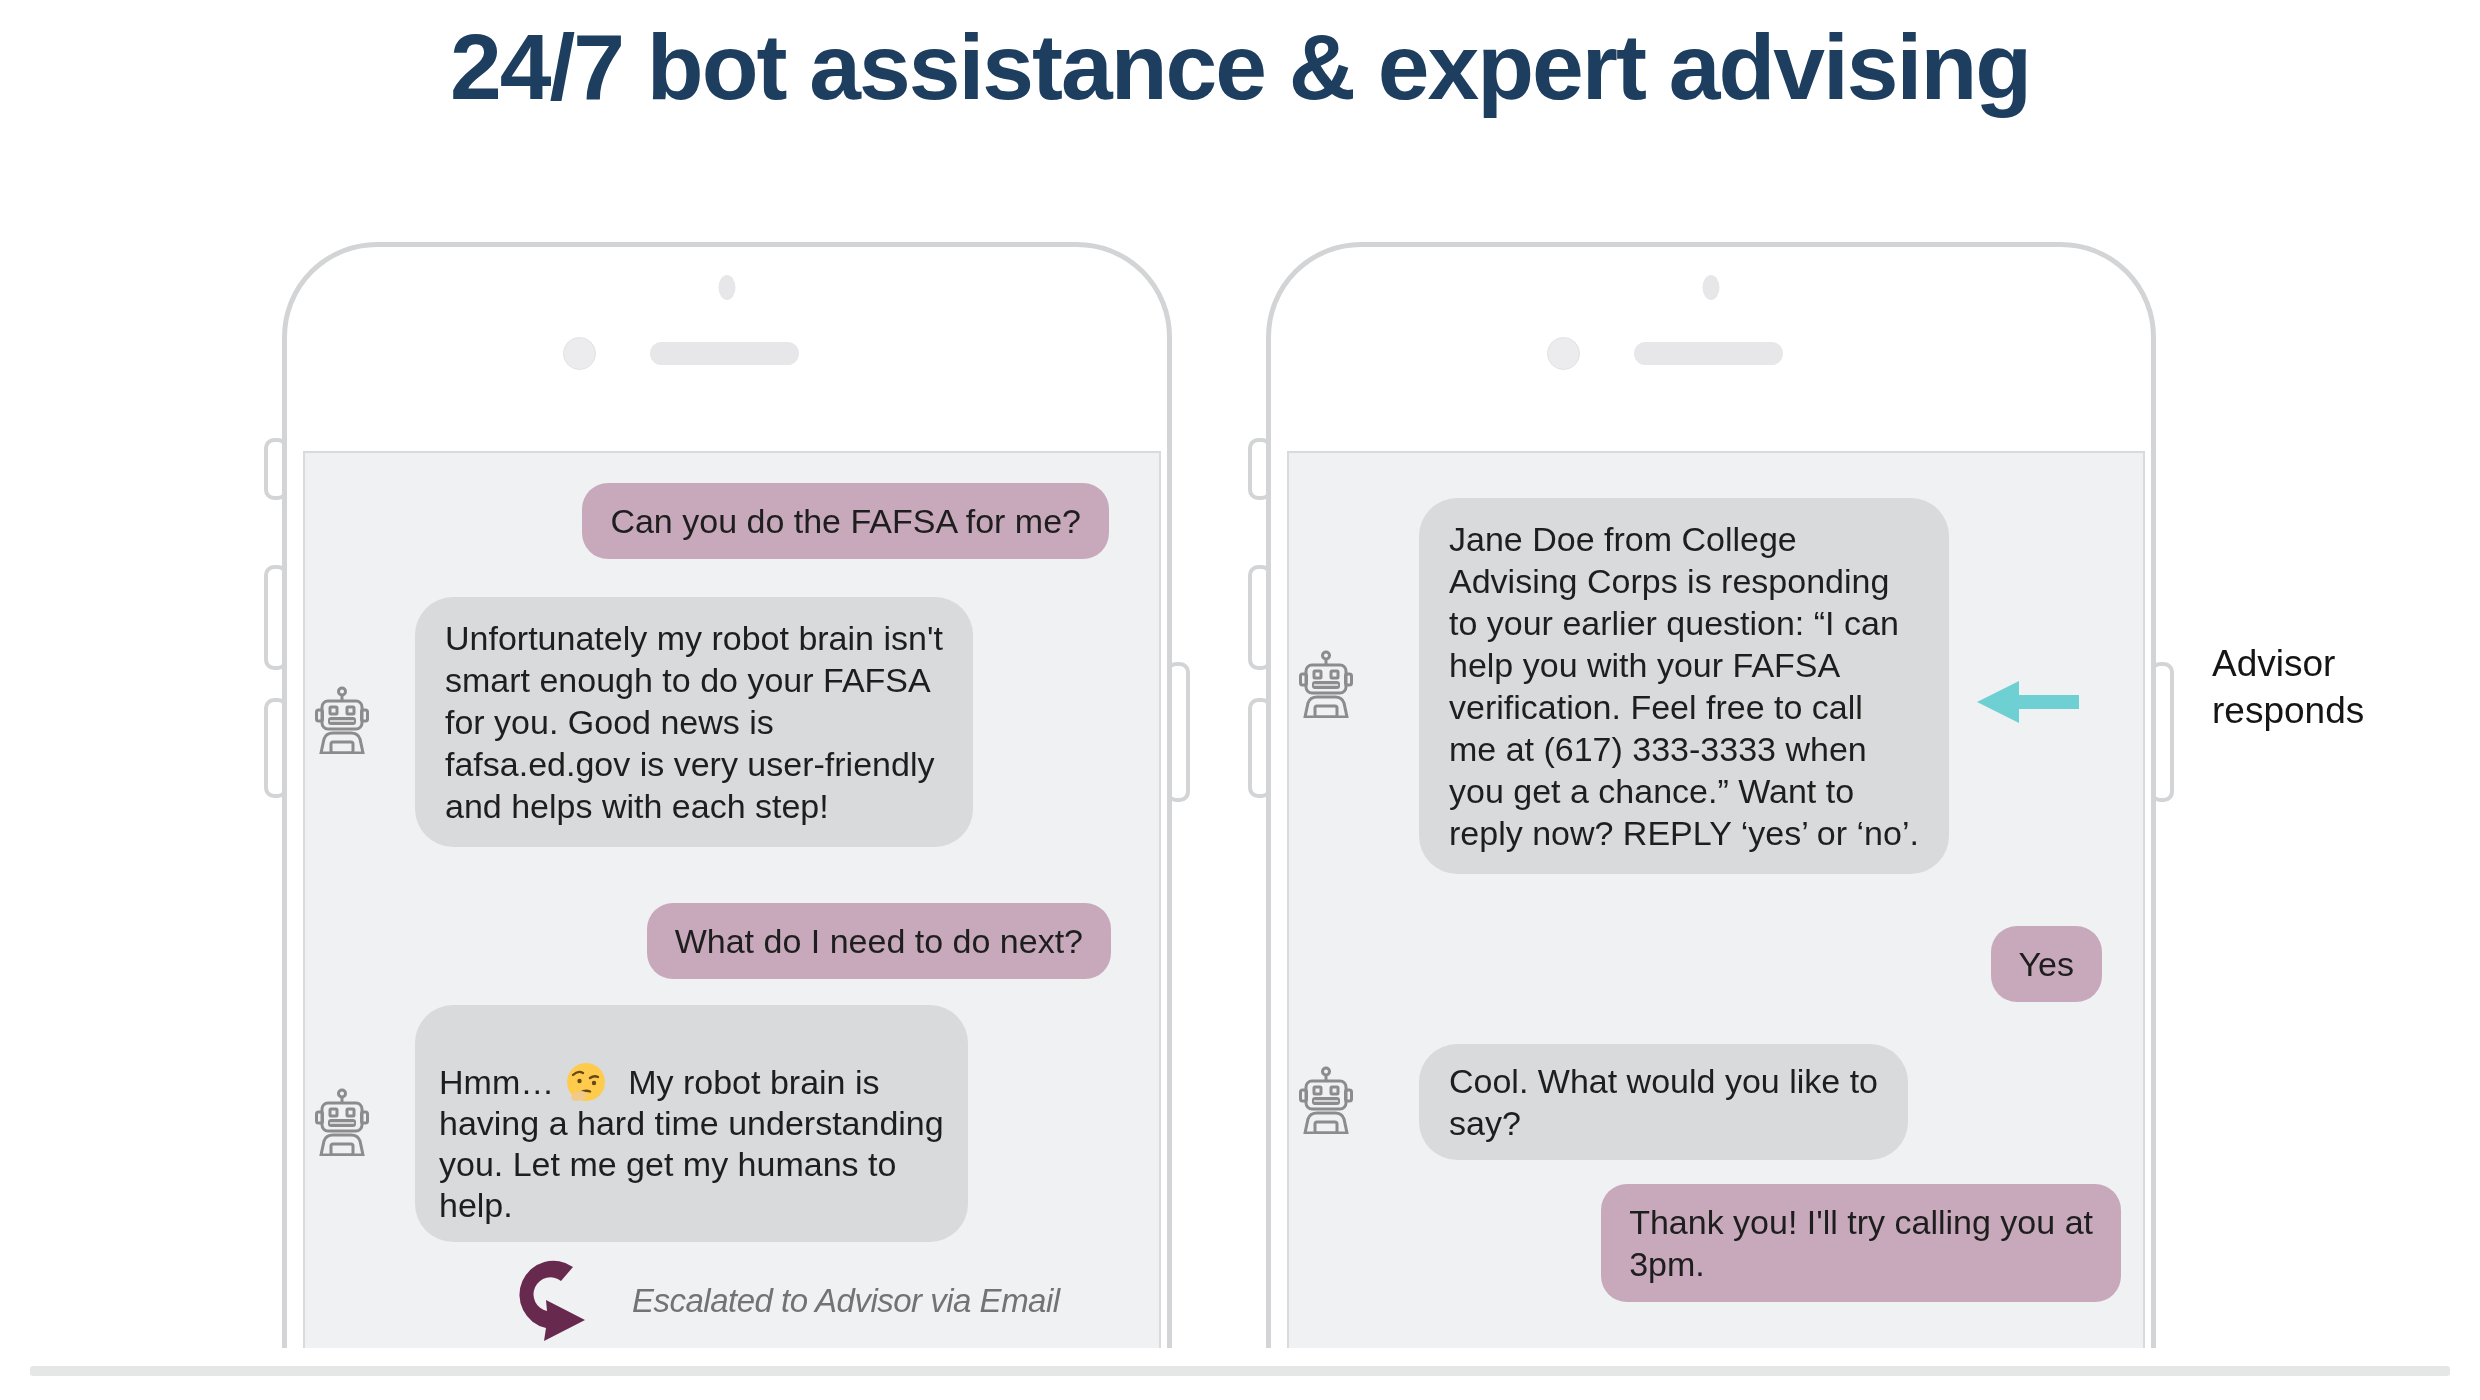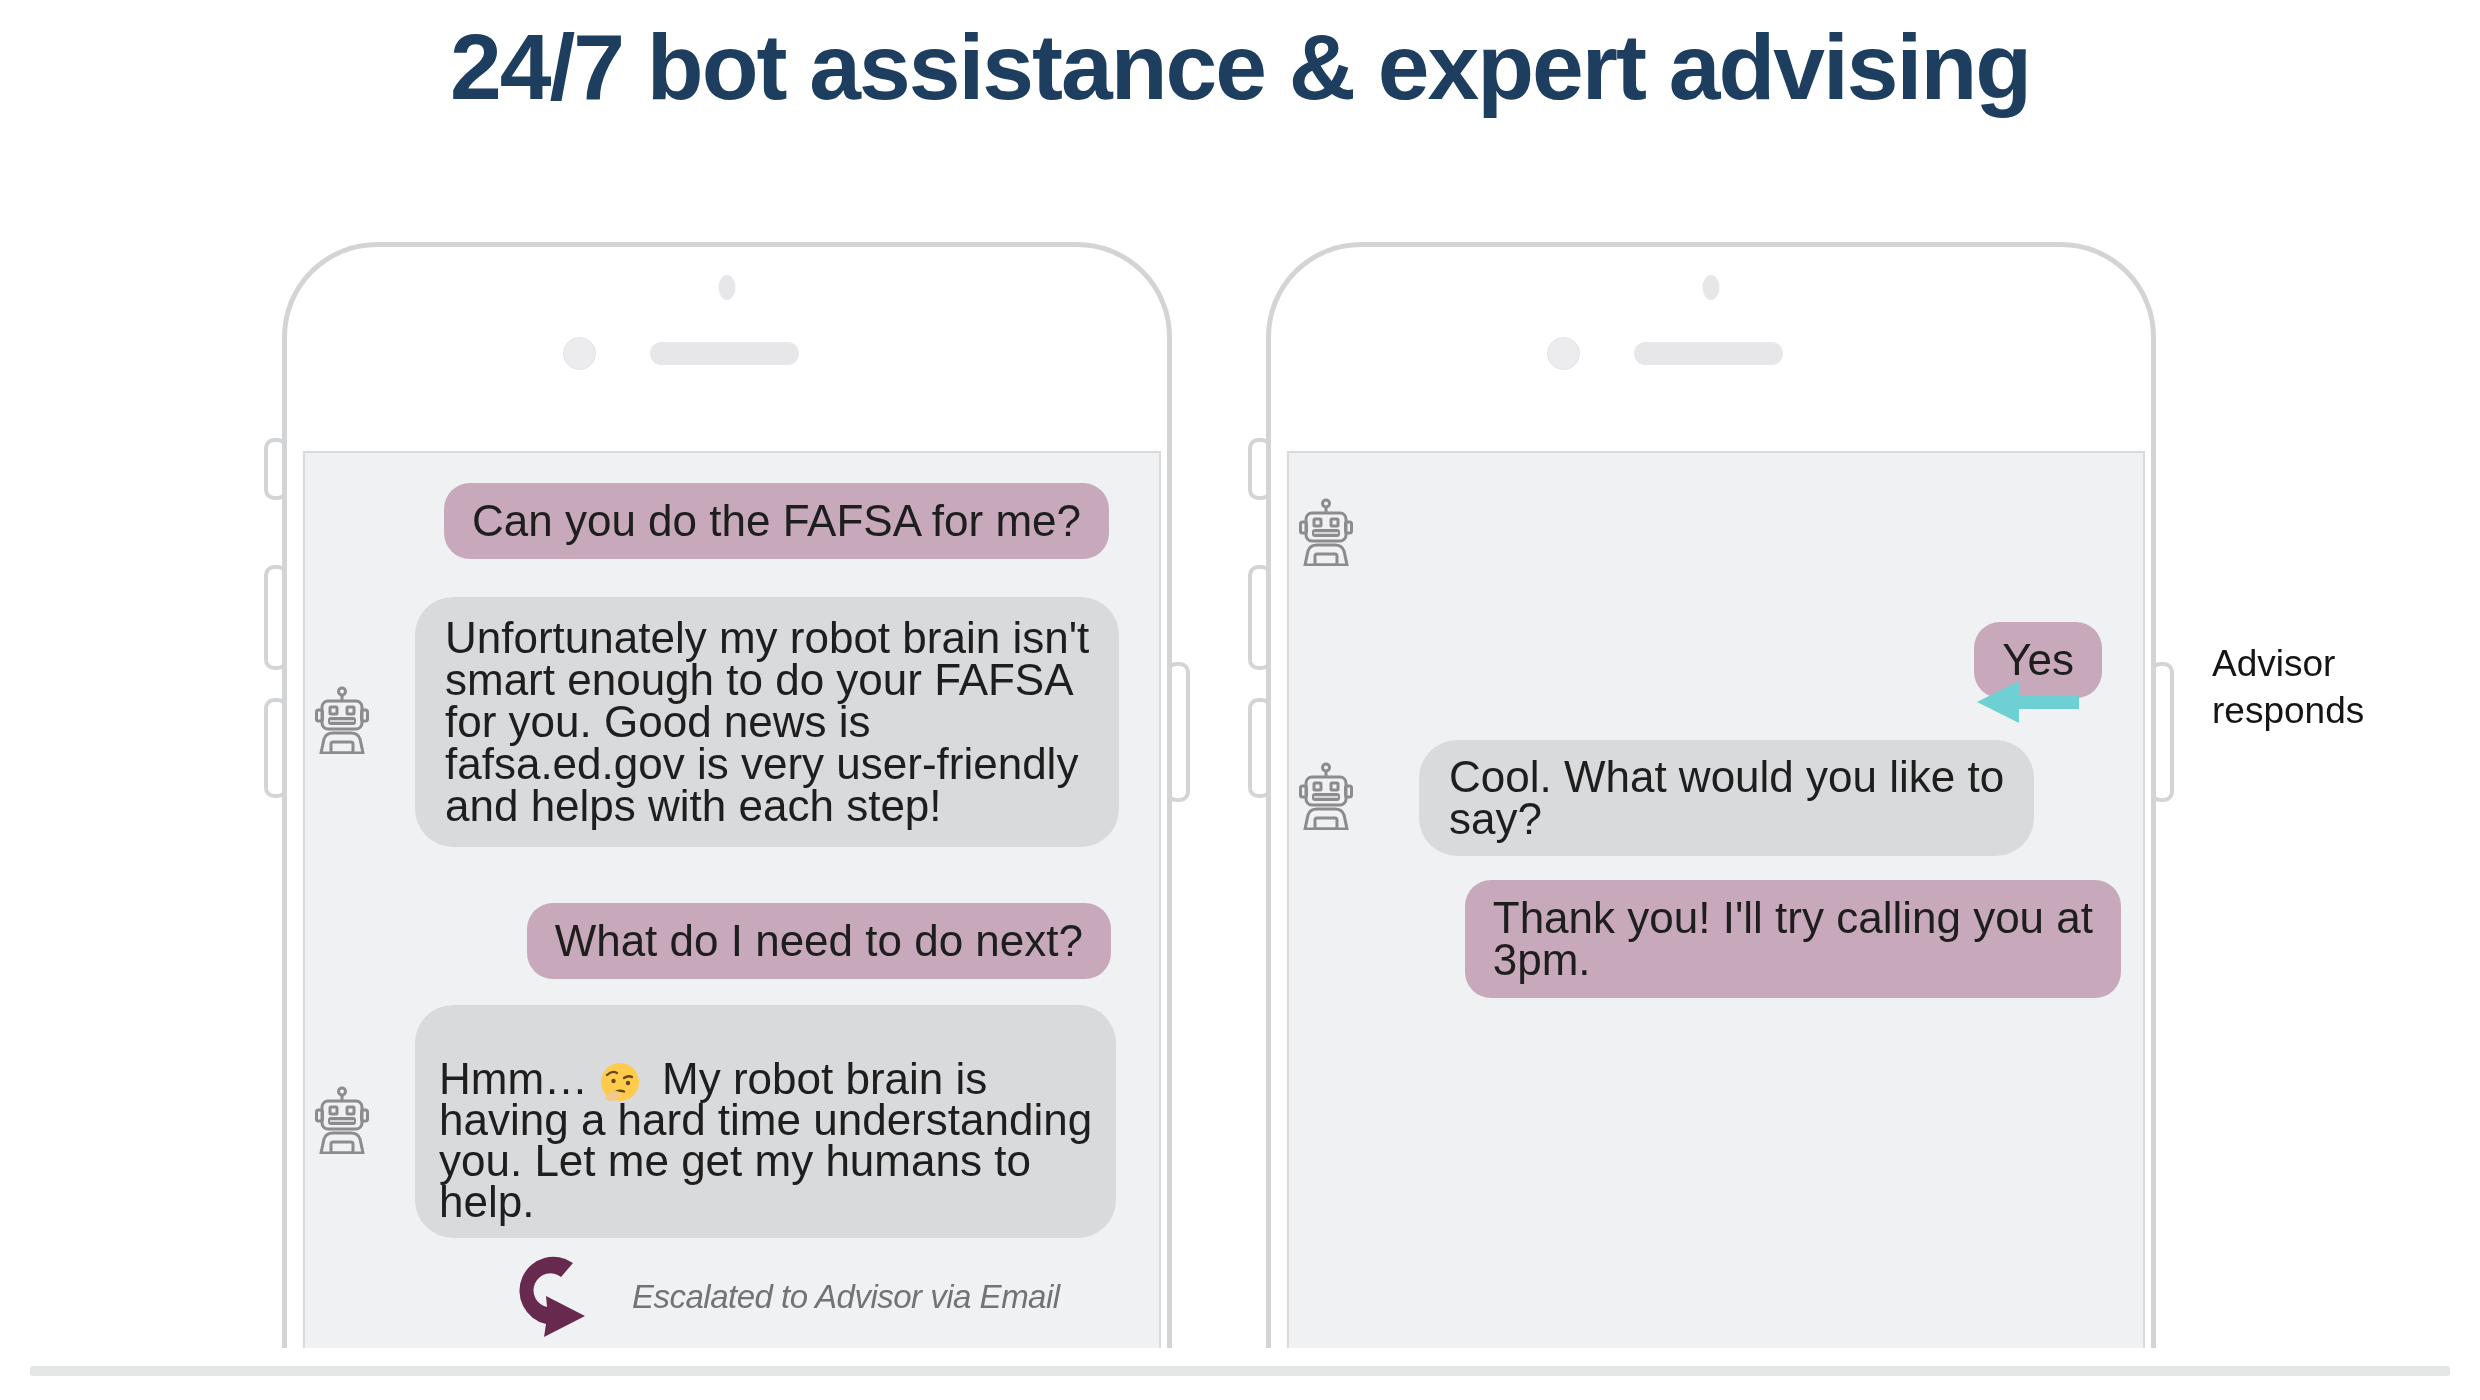--- a/index.html
+++ b/index.html
@@ -47,21 +47,21 @@
     border-radius:12px; background:#e7e7ea;
   }
   .screen {
     position:absolute; left:16px; top:204px; width:858px; height:1180px;
     background:#f0f1f3; border:2px solid #d8dadc;
     display:flex; flex-direction:column; align-items:flex-start;
   }
 
   
   .bubble {
-    font-size:44px; line-height:42px; color:#1e1e1e;
+    font-size:34px; line-height:42px; color:#1e1e1e;
     white-space:pre-line;
   }
   .bubble.user {
     background:#c8a9bc; border-radius:26px; padding:17px 28px;
     align-self:flex-end;
   }
   .bubble.bot {
     background:#d9dadc; border-radius:38px; padding:20px 30px;
   }
   .bot-row { display:flex; align-items:center; padding-left:10px; }
@@ -222,20 +222,28 @@
               <rect class="stroke" x="1.5" y="24" width="6" height="11" rx="2"></rect>
               <rect class="stroke" x="46.5" y="24" width="6" height="11" rx="2"></rect>
               <rect class="stroke" x="15" y="21" width="7" height="7" rx="1"></rect>
               <rect class="stroke" x="32" y="21" width="7" height="7" rx="1"></rect>
               <rect x="13" y="31" width="28" height="8" rx="3" fill="#8c8c8e"></rect>
               <line x1="15" y1="35" x2="39" y2="35" stroke="#f0f1f3" stroke-width="1.5"></line>
               <path class="stroke" d="M6,67 L9,53 Q11,47 18,47 L36,47 Q43,47 45,53 L48,67 Z"></path>
               <rect class="stroke" x="16" y="56" width="22" height="11" rx="2"></rect>
             </svg>
           </span>
+          <div class="bubble bot">Jane Doe from College
+Advising Corps is responding
+to your earlier question: “I can
+help you with your FAFSA
+verification. Feel free to call
+me at (617) 333-3333 when
+you get a chance.” Want to
+reply now? REPLY ‘yes’ or ‘no’.</div>
         </div>
 
         <span class="teal-arrow">
           <svg width="102" height="42" viewBox="0 0 102 42">
             <path d="M0,21 L42,0 L42,14 L102,14 L102,28 L42,28 L42,42 Z" fill="#6fd0d4"></path>
           </svg>
         </span>
 
         <div class="bubble user r-m2">Yes</div>
 

